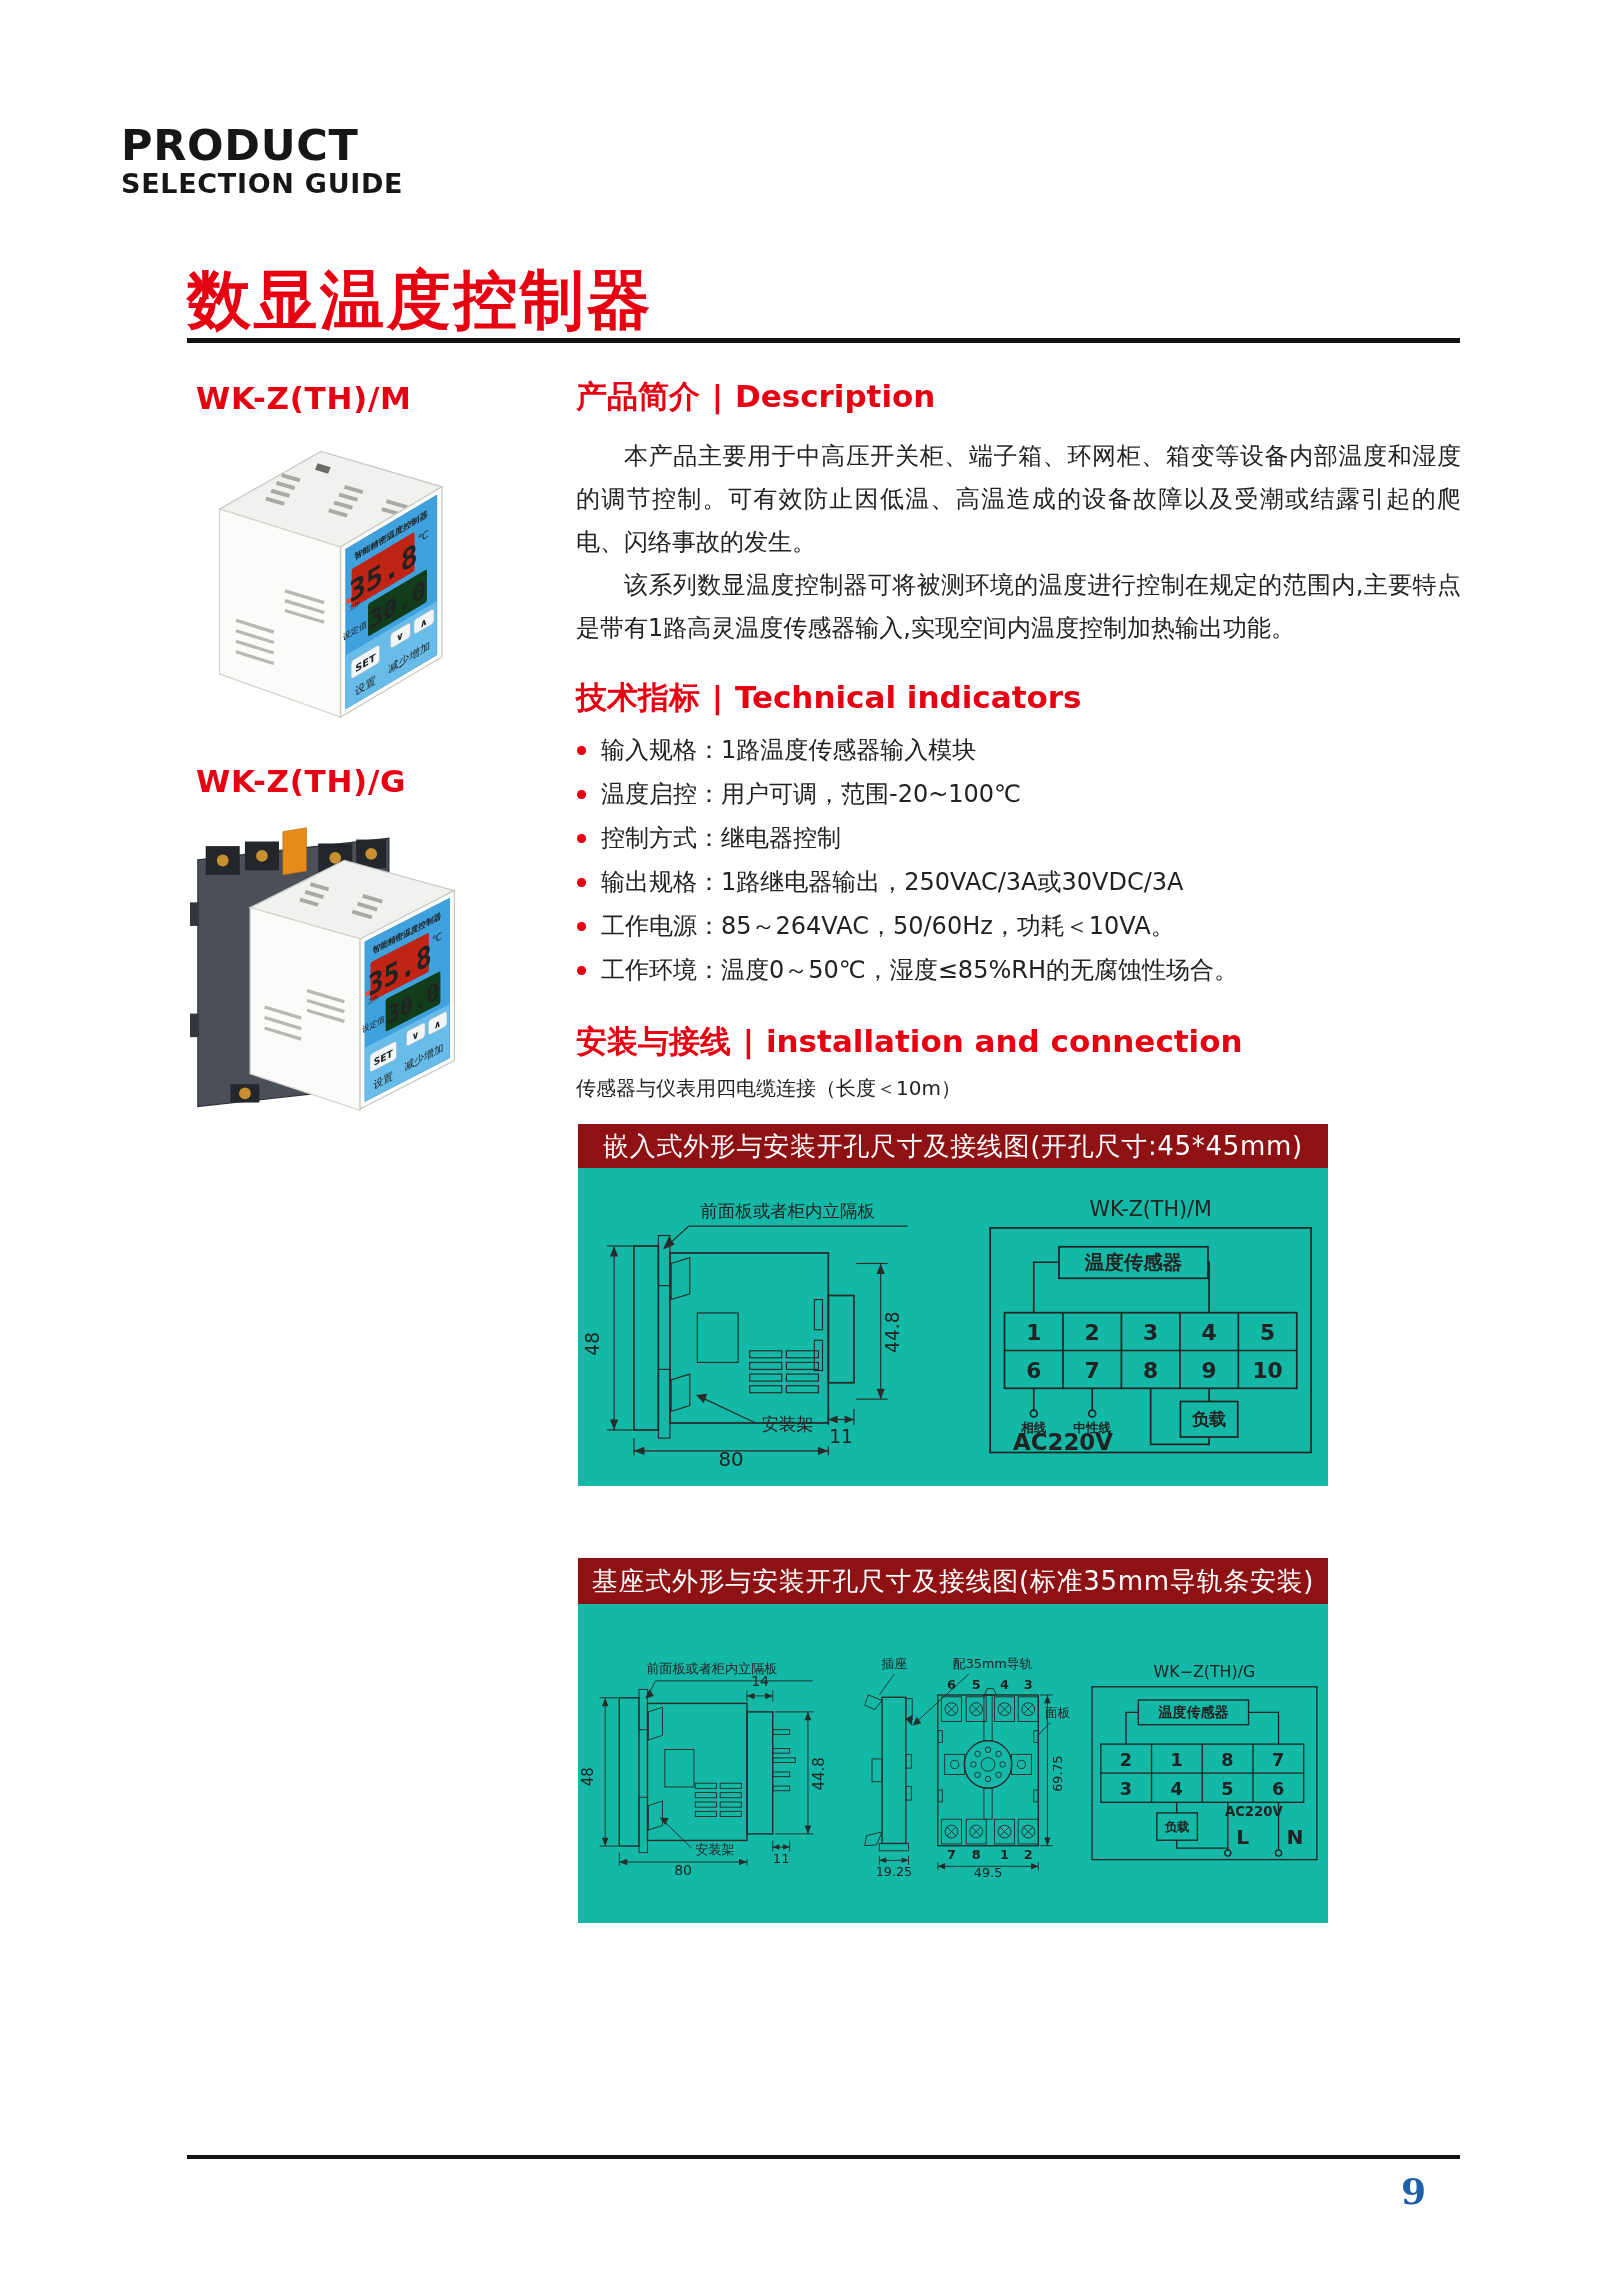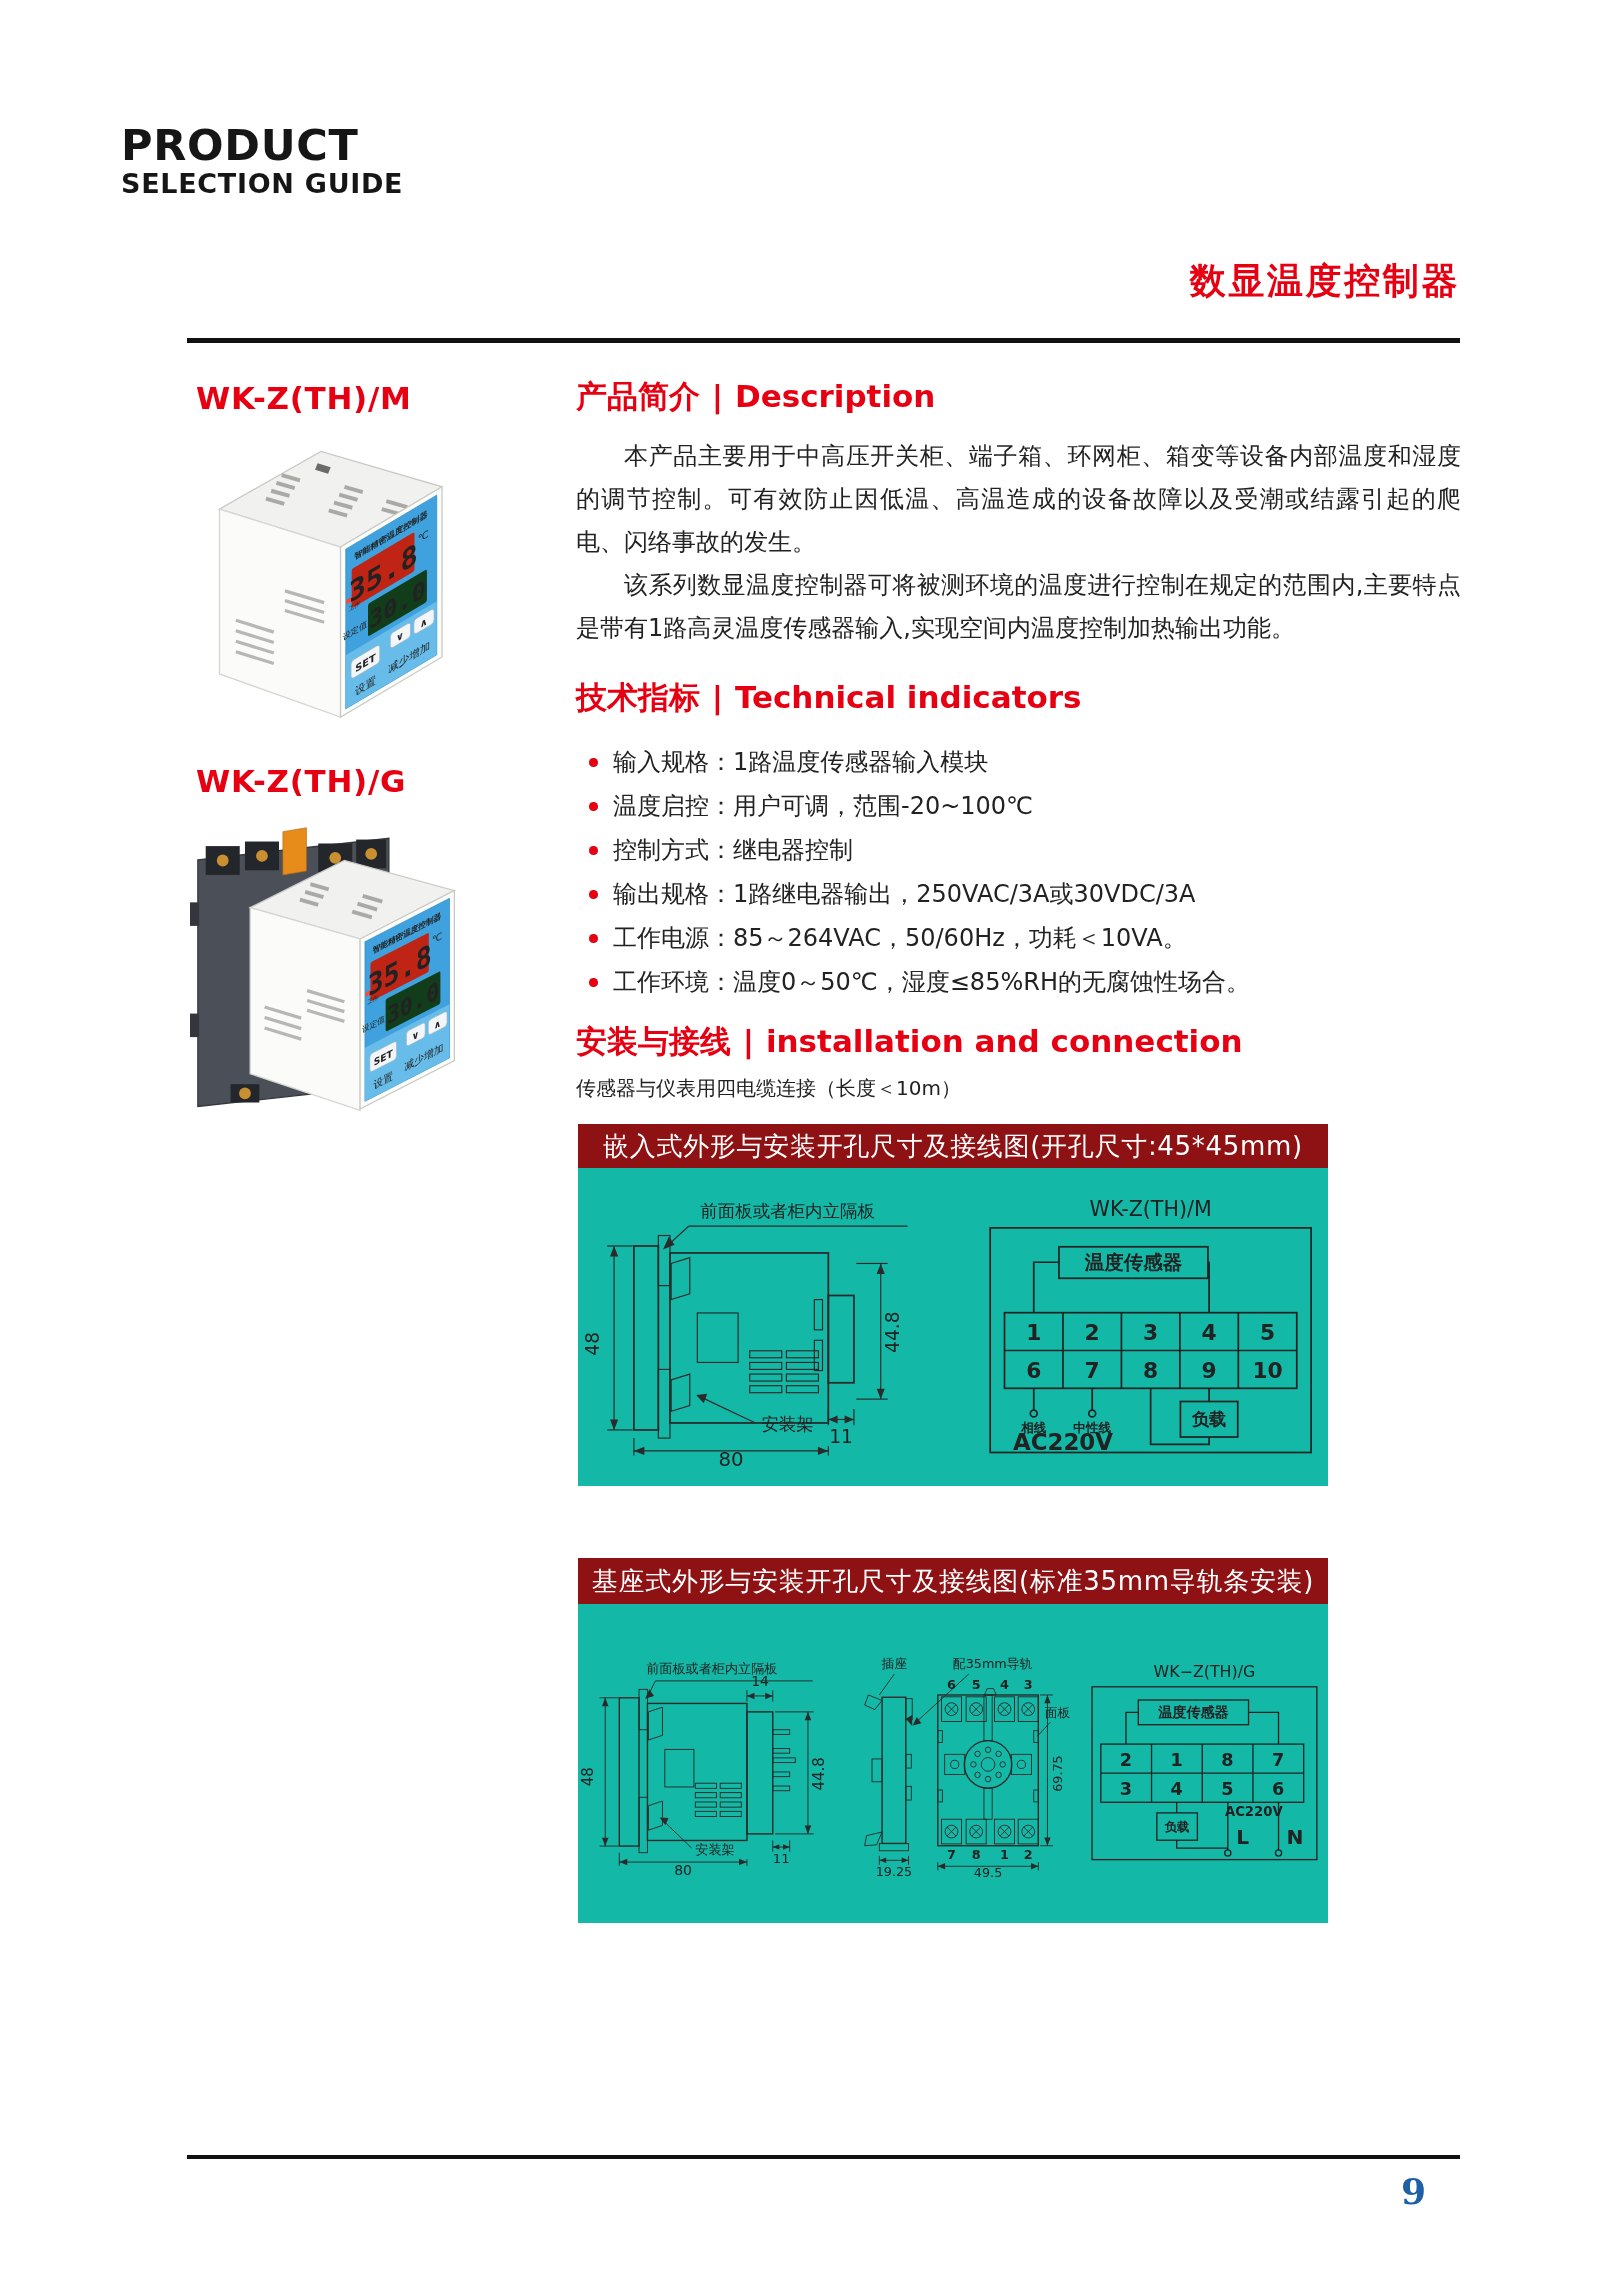--- a/index.html
+++ b/index.html
@@ -4,38 +4,38 @@
 <style>
   html,body{margin:0;padding:0;background:#888;}
   .page{position:relative;width:1623px;height:2295px;background:#ffffff;overflow:hidden;
         font-family:"DejaVu Sans","Liberation Sans",sans-serif;color:#1d1d1d;}
   .abs{position:absolute;}
   
   .logo{left:121px;top:124px;line-height:1;color:#161616;}
   .logo-l1{font-size:43px;font-weight:800;letter-spacing:0.7px;}
   .logo-l2{font-size:27px;font-weight:800;letter-spacing:0.7px;margin-top:2.6px;}
   
-  .main-title{left:187px;top:257px;width:1273px;text-align:right;
-              font-size:36px;font-weight:bold;color:#e60012;letter-spacing:2.6px;}
+  .main-title{left:187px;top:257px;width:1273px;text-align:left;
+              font-size:64px;font-weight:bold;color:#e60012;letter-spacing:2.6px;}
   .rule{background:#111;}
   .rule-top{left:187px;top:338px;width:1273px;height:5.2px;}
   .rule-bottom{left:187px;top:2155px;width:1273px;height:3.9px;}
   
   .model-label{font-size:31px;font-weight:bold;color:#e60012;letter-spacing:0.7px;}
   .model-m{left:196px;top:380px;}
   .model-g{left:196px;top:763px;}
   
   .rcol{left:576px;width:885px;}
   .sec-head{font-size:31px;font-weight:bold;color:#e60012;}
   .sec-head .sep{padding:0 11.8px;font-weight:bold;}
   .desc-head{top:376px;}
   .desc-body{top:435px;font-size:24px;line-height:43px;text-align:justify;color:#222;}
   .desc-body p{margin:0;text-indent:2em;}
   .tech-head{top:677px;}
-  .tech-list{top:728px;list-style:none;margin:12px;padding:0;}
+  .tech-list{top:728px;list-style:none;margin:0;padding:0;}
   .tech-list li{position:relative;padding-left:25px;font-size:24px;line-height:44px;color:#222;}
   .dot{position:absolute;left:1.3px;top:18.3px;width:8.5px;height:8.5px;border-radius:50%;background:#e60012;}
   .inst-head{top:1021px;}
   .inst-note{top:1075px;font-size:20px;color:#222;}
   
   .panel{left:578px;width:750px;}
   .panel-header{display:flex;align-items:center;justify-content:center;background:#8e1113;
                 color:#fff;font-size:26px;letter-spacing:0.7px;}
   .p1 .panel-header{height:44px;}
   .p2 .panel-header{height:46px;}

